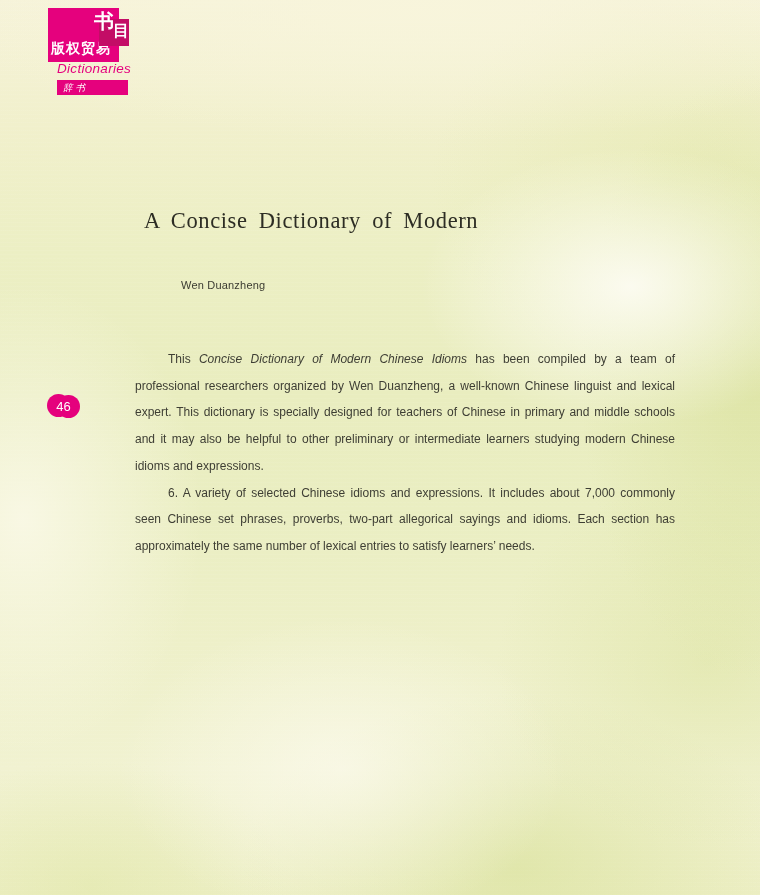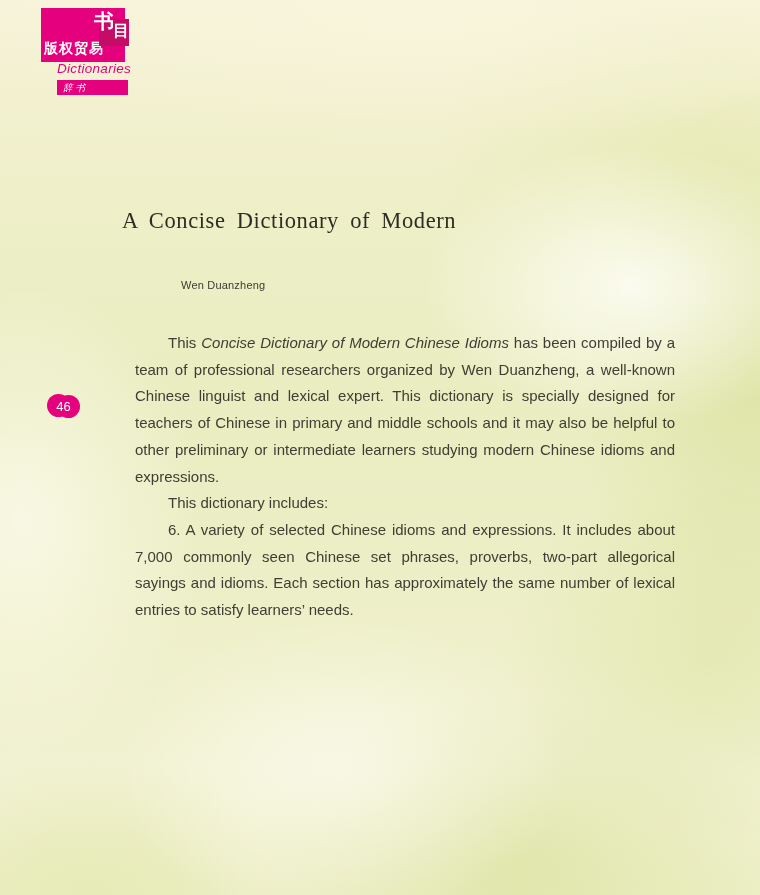--- a/index.html
+++ b/index.html
@@ -18,46 +18,46 @@
       radial-gradient(300px 260px at 93% 74%, rgba(215,224,150,.42), rgba(215,224,150,0) 70%),
       radial-gradient(380px 240px at 68% 97%, rgba(211,221,143,.5), rgba(211,221,143,0) 72%),
       radial-gradient(280px 180px at 12% 99%, rgba(219,227,155,.38), rgba(219,227,155,0) 70%),
       radial-gradient(340px 280px at 88% 20%, rgba(226,232,168,.45), rgba(226,232,168,0) 70%),
       repeating-linear-gradient(0deg, rgba(255,255,255,.05) 0 1px, rgba(255,255,255,0) 1px 4px),
       linear-gradient(180deg, #f6f3d9 0%, #f1f0cc 14%, #ecefc4 28%, #e9edbf 44%, #eaeec2 58%, #eef0c9 72%, #f1f2d1 86%, #edefc5 100%);
   }
   .grain { position:absolute; left:0; top:0; width:760px; height:895px; opacity:.5; pointer-events:none; }
 
   
-  .brand-block { position:absolute; left:41px; top:8px; width:71px; height:54px; background:#e5017d;padding-left:13px; }
+  .brand-block { position:absolute; left:48px; top:8px; width:71px; height:54px; background:#e5017d; }
   .brand-cn { position:absolute; left:3px; bottom:4px; color:#fff; font-size:14px; font-weight:bold; letter-spacing:1px; white-space:nowrap; }
   .logo-square { position:absolute; left:99px; top:19px; width:30px; height:27px; background:#c30d66; }
   .logo-shu { position:absolute; left:94px; top:11px; color:#fff; font-size:20px; line-height:20px; font-weight:bold; }
   .logo-mu  { position:absolute; left:113px; top:23px; color:#fff; font-size:16px; line-height:16px; font-weight:bold; }
   .dict-label { position:absolute; left:57px; top:61px; color:#e5017d; font-size:13.5px; letter-spacing:.3px;font-style:italic; }
   .series-bar { position:absolute; left:57px; top:80px; width:71px; height:15px; background:#e5017d;
                 display:flex; align-items:flex-end; }
   .series-bar span { color:#fff; font-size:9.5px; font-style:italic; letter-spacing:3px; padding-left:6px; }
 
   
   .page-num { position:absolute; left:47px; top:394px; width:33px; height:24px; }
   .page-num .c1, .page-num .c2 { position:absolute; width:23px; height:23px; border-radius:50%; background:#e5017d; }
   .page-num .c1 { left:0; top:0; }
   .page-num .c2 { left:10px; top:1px; }
   .page-num .num { position:absolute; left:0; top:0; width:33px; height:24px; display:flex; align-items:center; justify-content:center;
                    color:#fff; font-size:13px; }
 
   
-  .title { position:absolute; left:122px; top:206px; margin:0;
+  .title { position:absolute; left:144px; top:206px; margin:0;
            font-family:"Liberation Serif", serif; font-weight:normal;
            font-size:22.5px; line-height:30px; color:#2d2d24;
            letter-spacing:.6px; word-spacing:5px; }
   .author { position:absolute; left:181px; top:279px; font-size:11px; color:#3b3b31; letter-spacing:.2px; }
-  .body-text { position:absolute; left:135px; top:330px; width:540px;
-               font-size:15px; line-height:26.7px; color:#3e3e34; text-align:justify; }
+  .body-text { position:absolute; left:135px; top:346px; width:540px;
+               font-size:12px; line-height:26.7px; color:#3e3e34; text-align:justify; }
   .body-text p { margin:0; text-indent:33px; }
   .body-text p.p-last { text-align-last:justify; }
 </style>
 </head>
 <body>
 
 <div class="page">
 
   <svg class="grain" xmlns="http://www.w3.org/2000/svg" width="760" height="895">
     <filter id="grainF" x="0" y="0" width="100%" height="100%">
@@ -90,17 +90,16 @@
   </div>
 
   <h1 class="title">
     <span>A Concise Dictionary of Modern</span><br>
   </h1>
 
   <div class="author">Wen Duanzheng</div>
 
   <div class="body-text">
     <p><span>This </span><i>Concise Dictionary of Modern Chinese Idioms</i><span> has been compiled by a team of professional researchers organized by Wen Duanzheng, a well-known Chinese linguist and lexical expert. This dictionary is specially designed for teachers of Chinese in primary and middle schools and it may also be helpful to other preliminary or intermediate learners studying modern Chinese idioms and expressions.</span></p>
-    <p>This dictionary includes:</p>
     <p>6. A variety of selected Chinese idioms and expressions. It includes about 7,000 commonly seen Chinese set phrases, proverbs, two-part allegorical sayings and idioms. Each section has approximately the same number of lexical entries to satisfy learners’ needs.</p>
   </div>
 
 </div>
 
 </body></html>

